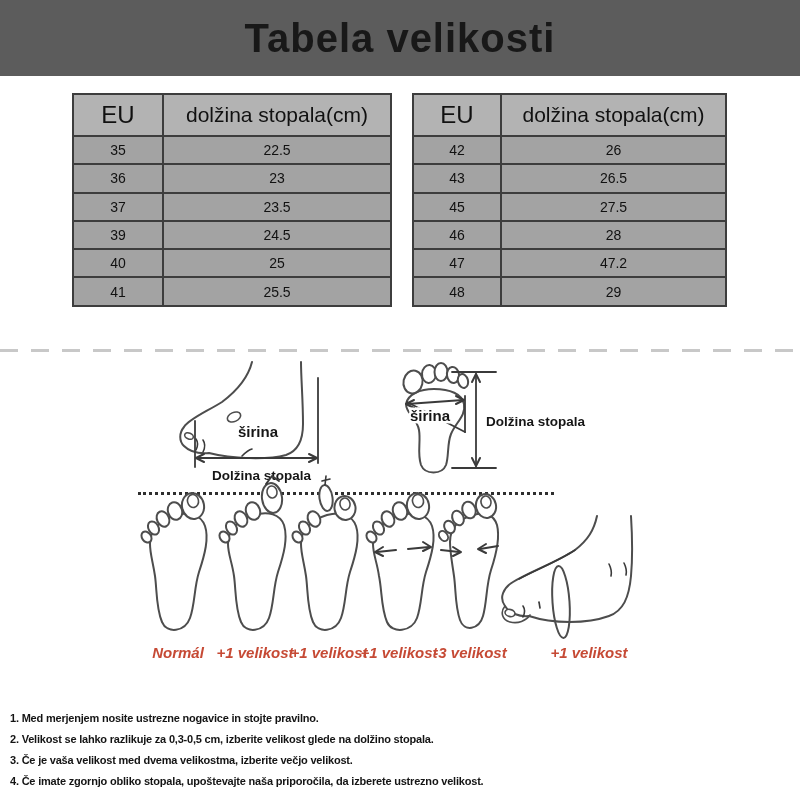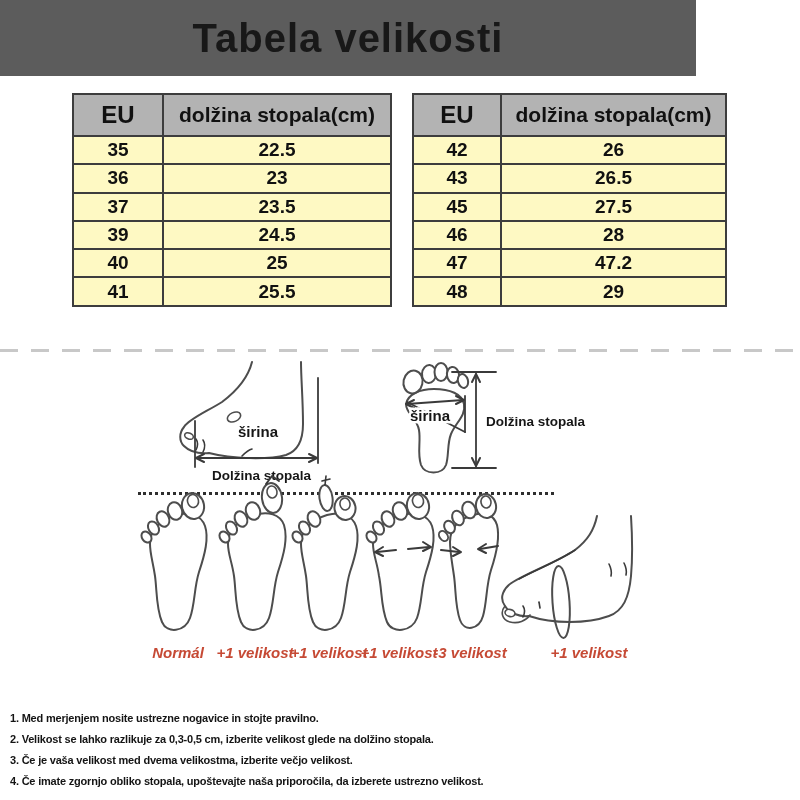--- a/index.html
+++ b/index.html
@@ -1,31 +1,31 @@
 <!DOCTYPE html>
 <html><head>
 <meta charset="utf-8">
 <style>
   * { margin:0; padding:0; box-sizing:border-box; }
   html,body { width:800px; height:800px; background:#fff; overflow:hidden;
               font-family:"Liberation Sans", sans-serif; position:relative; }
   .abs { position:absolute; }
 
   
-  .banner { left:0; top:0; width:696px; height:76px; background:#5c5c5c;
+  .banner { left:0; top:0; width:800px; height:76px; background:#5c5c5c;
             display:flex; align-items:center; justify-content:center; }
   .banner-title { font-size:40px; font-weight:bold; color:#181818; letter-spacing:1px; }
 
   
   table.size-table { border-collapse:collapse; table-layout:fixed; }
   .size-table th, .size-table td { border:2px solid #3d3d3d; text-align:center;
-            vertical-align:middle; color:#111; font-weight:bold; }
+            vertical-align:middle; color:#111; font-weight:normal; }
   .size-table th { background:#b3b3b3; height:42px; font-size:21px; }
   .size-table th.eu-h { font-size:24px; }
-  .size-table td { background:#fef9c3; height:28.3px; font-size:19px; }
+  .size-table td { background:#a3a3a3; height:28.3px; font-size:14px; }
   #table-left  { left:72px;  top:93px; width:320px; }
   #table-right { left:412px; top:93px; width:315px; }
   #table-left  col.c-eu { width:90px; }
   #table-right col.c-eu { width:88px; }
 
   
   .dashed-divider { left:0; top:349px; width:800px; height:3px;
       background:repeating-linear-gradient(90deg,#c8c8c8 0 18px, transparent 18px 31px); }
   .dotted-line { left:138px; top:492px; width:416px; height:0;
       border-top:3px dotted #2e2e2e; }

